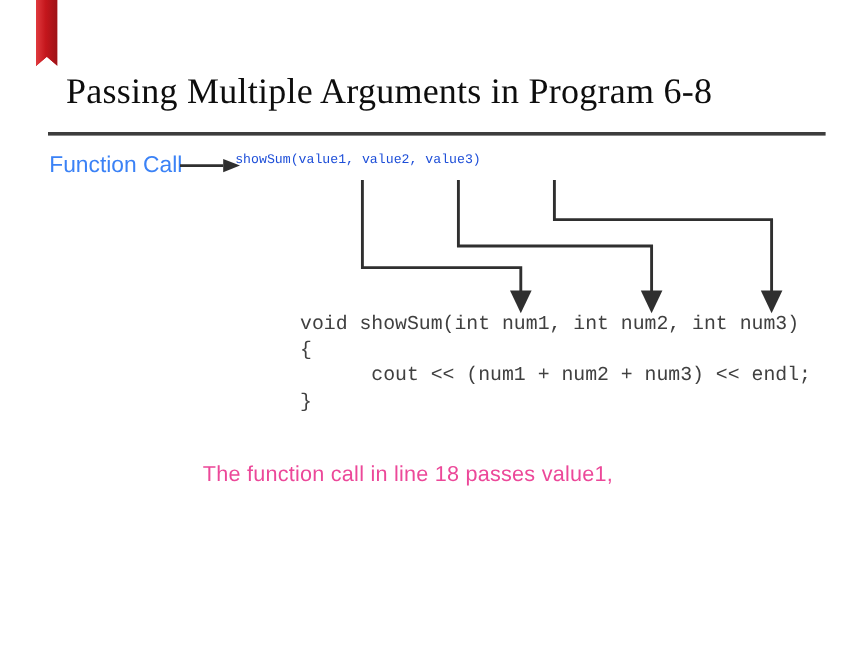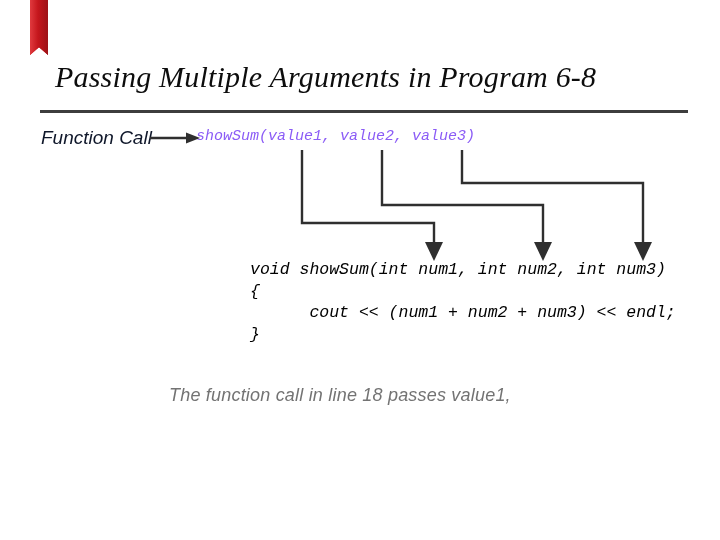--- a/index.html
+++ b/index.html
@@ -3,21 +3,20 @@
 <meta charset="utf-8">
 <style>
   html, body { margin: 0; padding: 0; background: #ffffff; }
   .slide {
     position: relative;
     width: 720px;
     height: 460px;
     background: #ffffff;
     overflow: hidden;
     font-family: "Liberation Sans", sans-serif;
-    font-style: italic;
   }
   .ribbon {
     position: absolute;
     left: 30px; top: 0;
     width: 18px; height: 55px;
     background: linear-gradient(90deg, #e03a3e 0%, #c4161c 45%, #9d1217 100%);
     clip-path: polygon(0 0, 100% 0, 100% 100%, 50% 86%, 0 100%);
   }
   .title {
     position: absolute;
@@ -33,29 +32,29 @@
   .divider {
     position: absolute;
     left: 40px; top: 110px;
     width: 648px; height: 3px;
     background: #3d3d3d;
   }
   .fc-label {
     position: absolute;
     left: 41px; top: 127px;
     font-size: 19px;
-    color: #0f172a;
+    color: #3b82f6;
     white-space: nowrap;
   }
   .call-code {
     position: absolute;
     left: 196px; top: 128px;
     font-family: "Liberation Mono", monospace;
-    font-size: 15px;
-    color: #8b5cf6;
+    font-size: 11px;
+    color: #1d4ed8;
     white-space: pre;
   }
   .arrows {
     position: absolute;
     left: 0; top: 120px;
     width: 720px; height: 160px;
     color: #2f2f2f;
   }
   .arrows path, .arrows line {
     stroke: currentColor;
@@ -63,21 +62,21 @@
     fill: none;
   }
   .arrows polygon { fill: currentColor; stroke: none; }
   .def-code {
     position: absolute;
     left: 250px; top: 259px;
     margin: 0;
     font-family: "Liberation Mono", monospace;
     font-size: 16.5px;
     line-height: 21.5px;
-    color: #000000;
+    color: #404040;
     white-space: pre;
   }
   .note {
     position: absolute;
     left: 169px; top: 379px;
     font-size: 18px;
     line-height: 32.5px;
     letter-spacing: 0.2px;
     color: #e8923c;
   }
@@ -116,17 +115,17 @@
       <path d="M462 30 V63 H643 V123"></path>
       <polygon points="634,122 652,122 643,141"></polygon>
     </g>
   </svg>
 
   <pre class="def-code">void showSum(int num1, int num2, int num3)
 {
       cout &lt;&lt; (num1 + num2 + num3) &lt;&lt; endl;
 }</pre>
 
-  <div class="note" style="color: #737373; text-align: center;">
+  <div class="note" style="color: #ec4899; text-align: center;">
     <div>The function call in line 18 passes value1,</div>
   </div>
 
 </div>
 
 </body></html>

